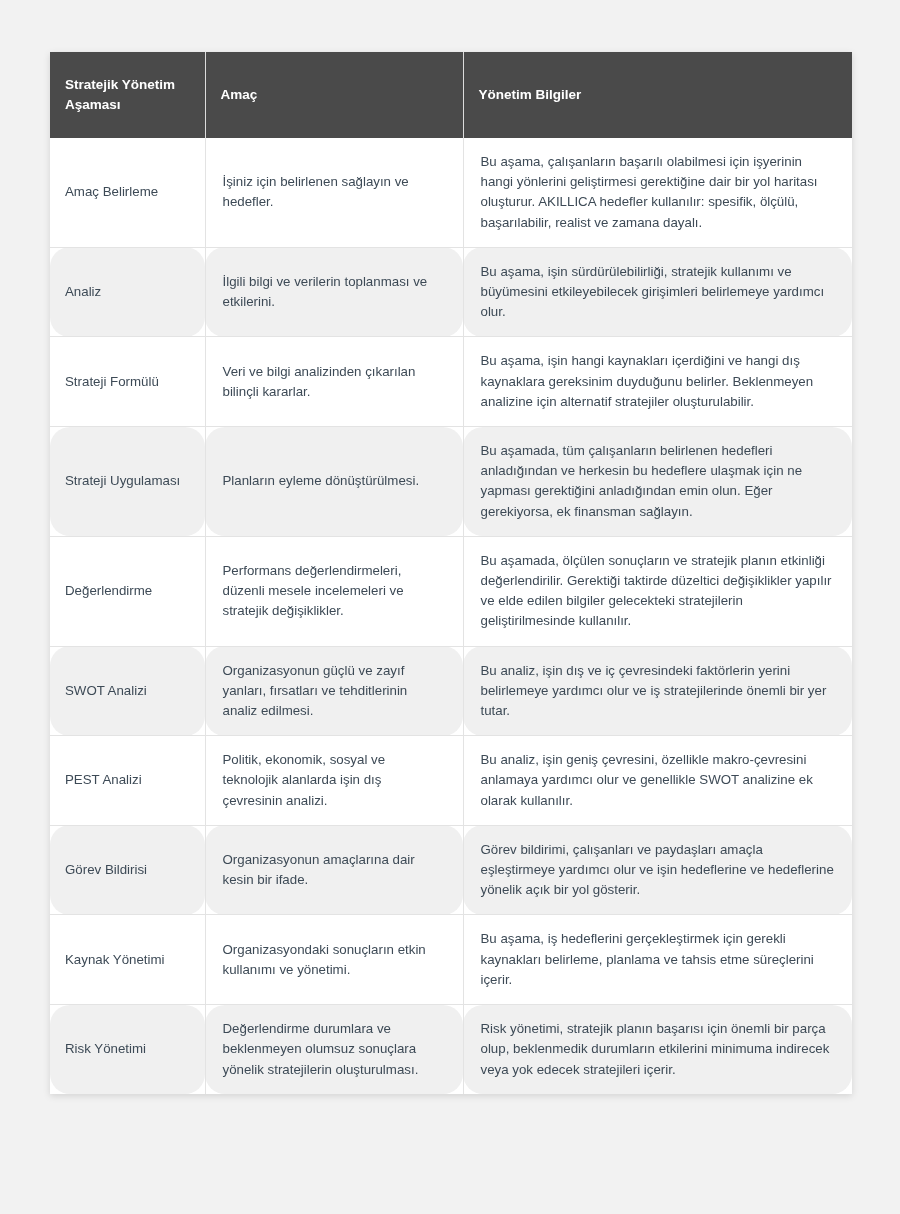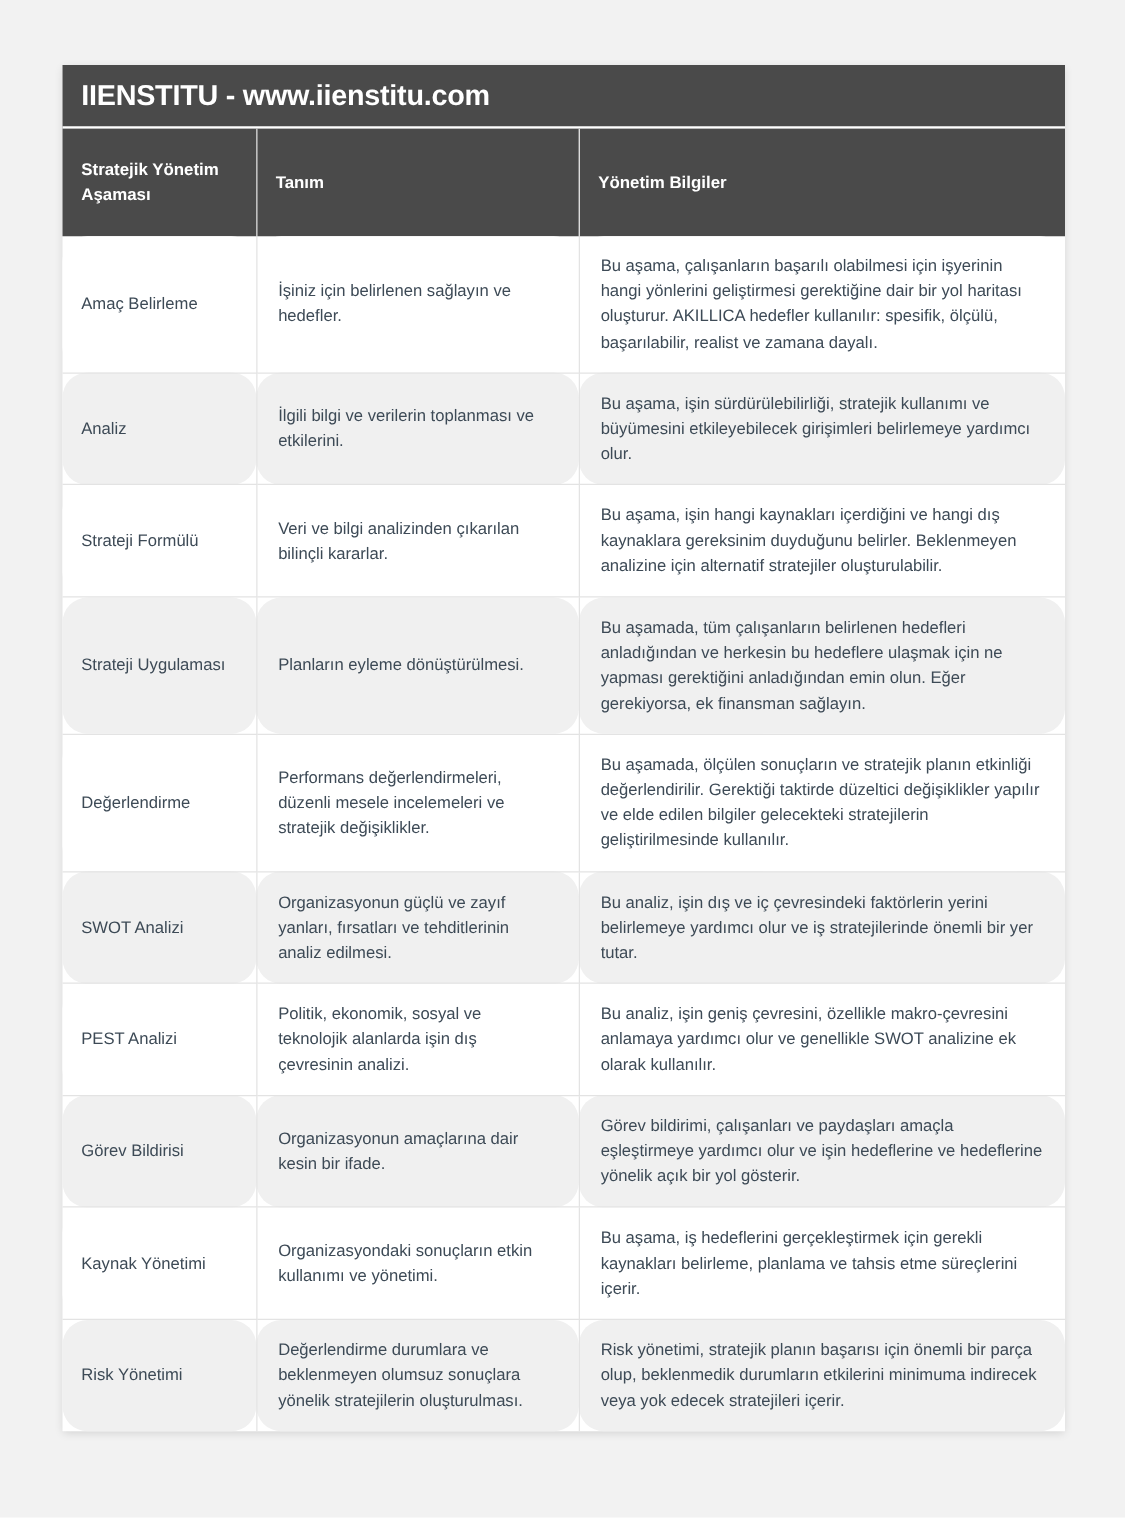--- a/index.html
+++ b/index.html
@@ -93,34 +93,31 @@
   td.cell-def   { padding-left: 17px; padding-right: 20px; }
   td.cell-info  { padding-left: 17px; padding-right: 18px; }
 </style>
 </head>
 <body>
 
 <div class="page">
 
   <div class="table-card">
 
-    <div class="title-bar">
-      <span class="title-text">IIENSTITU - www.iienstitu.com</span>
-    </div>
 
     <table class="data-table">
       <colgroup>
         <col class="col-stage">
         <col class="col-def">
         <col class="col-info">
       </colgroup>
       <thead>
         <tr>
           <th>Stratejik Yönetim Aşaması</th>
-          <th>Tanım</th>
+          <th>Amaç</th>
           <th>Yönetim Bilgiler</th>
         </tr>
       </thead>
       <tbody>
 
         <tr>
           <td class="cell-stage">Amaç Belirleme</td>
           <td class="cell-def">İşiniz için belirlenen sağlayın ve hedefler.</td>
           <td class="cell-info">Bu aşama, çalışanların başarılı olabilmesi için işyerinin hangi yönlerini geliştirmesi gerektiğine dair bir yol haritası oluşturur. AKILLICA hedefler kullanılır: spesifik, ölçülü, başarılabilir, realist ve zamana dayalı.</td>
         </tr>

